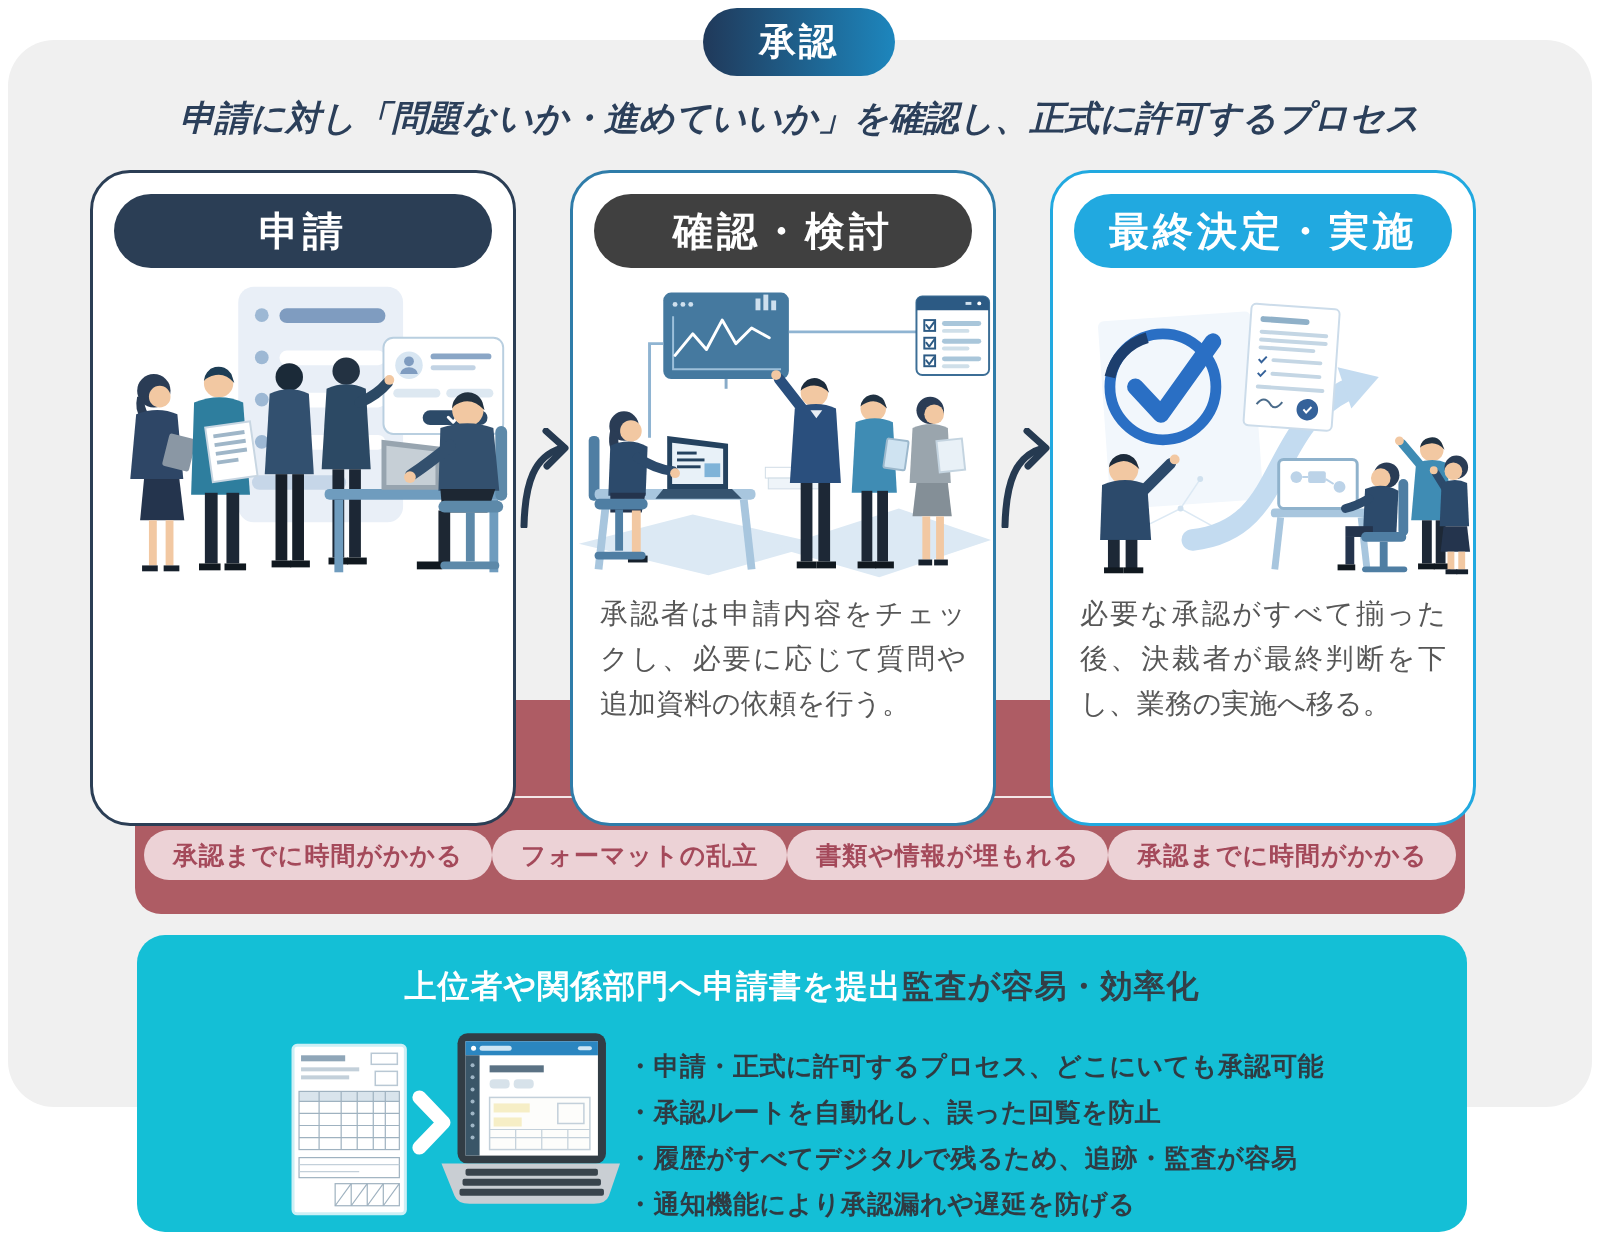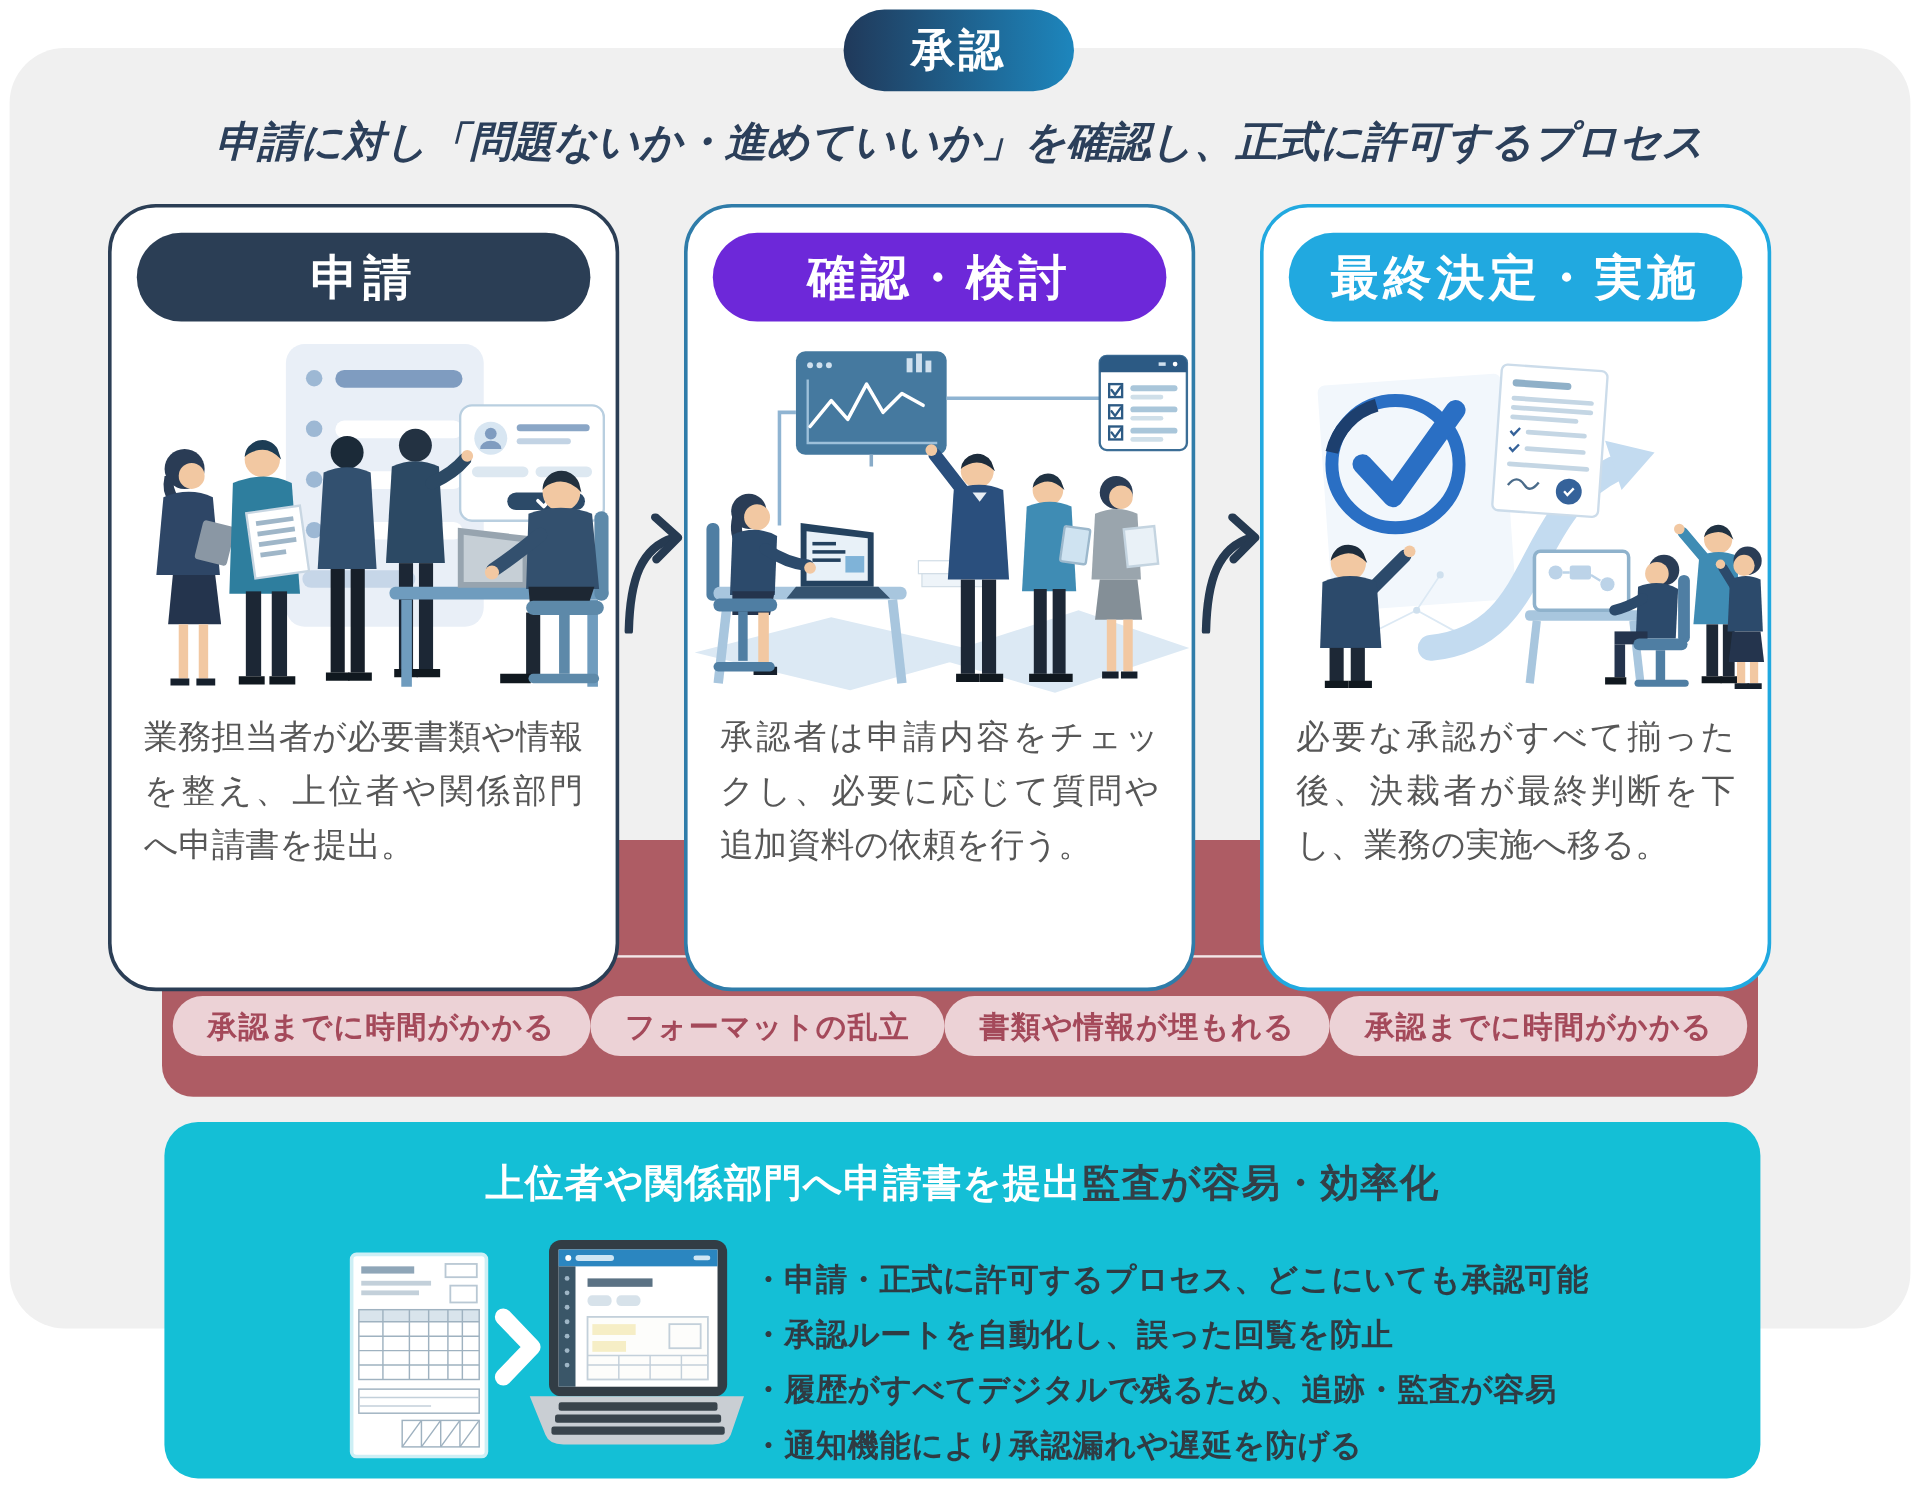--- a/index.html
+++ b/index.html
@@ -19,21 +19,21 @@
   }
   .card{position:absolute;top:170px;width:426px;height:656px;background:#fff;border-radius:40px;z-index:3;box-sizing:border-box;}
   .card-1{left:90px;border:3px solid #2b3e55;}
   .card-2{left:570px;border:3px solid #2f7ca9;}
   .card-3{left:1050px;border:3px solid #21a9e0;}
   .card-pill{
     margin:21px auto 0;width:378px;height:74px;border-radius:37px;display:flex;align-items:center;justify-content:center;
     color:#fff;font-size:40px;font-weight:bold;letter-spacing:4px;
   }
   .card-1 .card-pill{background:#2b3e55;}
-  .card-2 .card-pill{background:#6d28d9;}
+  .card-2 .card-pill{background:#404040;}
   .card-3 .card-pill{background:#21a9e0;}
   .card-illustration{display:block;width:420px;height:296px;margin:14px auto 0;}
   .card-text{
     margin:14px 27px 0;font-size:28px;line-height:1.6;color:#575757;
     text-align:justify;text-justify:inter-character;
   }
   .flow-arrow{position:absolute;top:428px;width:52px;height:100px;z-index:4;}
   .flow-arrow-1{left:518px;}
   .flow-arrow-2{left:999px;}
   .issues-band{position:absolute;left:135px;top:700px;width:1330px;height:214px;background:#ae5c64;border-radius:26px;z-index:2;}
@@ -149,21 +149,20 @@
       <path d="M354 148 q28 -10 54 0 l6 64 h-62 Z" fill="#33506e"></path>
       <path d="M364 166 q-22 18 -40 30" stroke="#33506e" stroke-width="12" fill="none" stroke-linecap="round"></path>
       <circle cx="323" cy="198" r="6" fill="#f2c8a2"></circle>
       <path d="M354 210 h56 l-8 24 h-46 Z" fill="#1d2733"></path>
       <rect x="352" y="232" width="12" height="54" fill="#1d2733"></rect>
       <path d="M330 284 h26 v8 h-26 Z" fill="#10181f"></path>
       <rect x="352" y="222" width="66" height="12" rx="6" fill="#5d89a9"></rect>
       <rect x="380" y="234" width="9" height="50" fill="#5d89a9"></rect>
       <path d="M358 288 h52" stroke="#5d89a9" stroke-width="8" stroke-linecap="round"></path>
     </svg>
-    <p class="card-text">業務担当者が必要書類や情報を整え、上位者や関係部門へ申請書を提出。</p>
   </section>
 
   <svg class="flow-arrow flow-arrow-1" viewBox="0 0 52 100" aria-hidden="true">
     <path d="M6 98 C7 55 16 28 44 20" stroke="#263a51" stroke-width="7" fill="none" stroke-linecap="round"></path>
     <path d="M28 3 L47 20 L29 38" stroke="#263a51" stroke-width="7" fill="none" stroke-linecap="round" stroke-linejoin="round"></path>
   </svg>
 
   <section class="card card-2">
     <div class="card-pill">
       <span>確認・検討</span>

